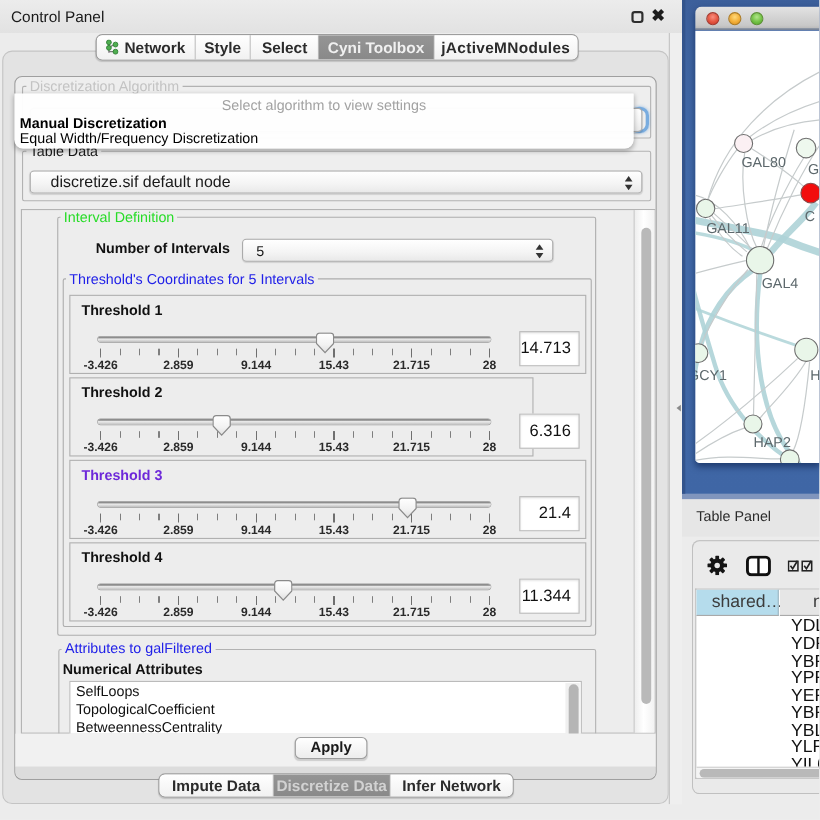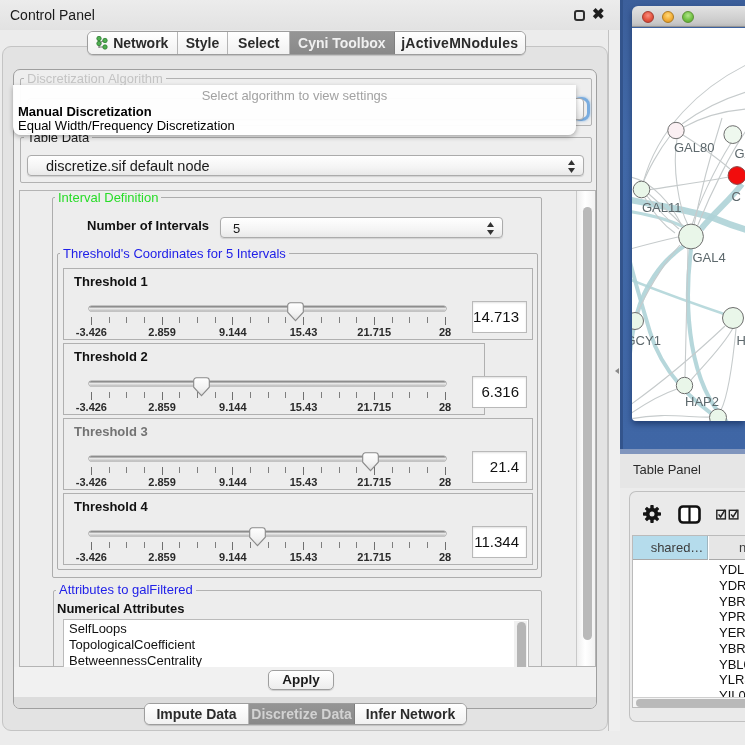--- a/index.html
+++ b/index.html
@@ -128,21 +128,21 @@
           <stop offset="0" stop-color="#ffffff"></stop>
           <stop offset="0.6" stop-color="#f2f2f2"></stop>
           <stop offset="1" stop-color="#dfdfdf"></stop>
         </linearGradient>
       </defs>
       <path d="M3.5,0.8 h10 a2.8,2.8 0 0 1 2.8,2.8 v6.6 L8.5,18.6 L0.7,10.2 v-6.6 a2.8,2.8 0 0 1 2.8,-2.8 z" fill="url(#g2)" stroke="#8a8a8a" stroke-width="1.1"></path>
     </svg>
 <div class="abs" style="left:408px;top:32px;width:55px;height:32px;background:#fff;border:1px solid #b9b9b9;box-shadow:inset 0 1px 2px rgba(0,0,0,0.12);font-size:15px;color:#111;text-align:right;line-height:30px;padding-right:7px;">6.316</div>
 </div>
 <div class="abs" style="left:63px;top:418px;width:470px;height:71.5px;border:1px solid #b0b0b0;background:#ededed;">
-<div class="abs" style="left:10px;top:5px;font-size:13px;font-weight:bold;color:#737373;">Threshold 3</div>
+<div class="abs" style="left:10px;top:5px;font-size:13px;font-weight:bold;color:#6d28d9;">Threshold 3</div>
 <div class="abs" style="left:25px;top:37px;width:357px;height:5px;border-radius:3px;background:linear-gradient(180deg,#8d8d8d 0%,#8d8d8d 20%,#ececec 45%,#d3d3d3 75%,#bdbdbd 100%);box-shadow:0 0 0 0.6px #9a9a9a;"></div>
 <div class="abs" style="left:27.4px;top:48px;width:354.6px;height:6px;background:repeating-linear-gradient(90deg,#7e7e7e 0 1px,transparent 1px 17.68px);"></div>
 <div class="abs" style="left:27.4px;top:48px;width:354.6px;height:8px;background:repeating-linear-gradient(90deg,#6f6f6f 0 1px,transparent 1px 70.72px);"></div>
 <div class="abs" style="left:-2.6px;top:57px;width:60px;text-align:center;font-size:11px;font-weight:bold;color:#2a2a2a;">-3.426</div>
 <div class="abs" style="left:68.1px;top:57px;width:60px;text-align:center;font-size:11px;font-weight:bold;color:#2a2a2a;">2.859</div>
 <div class="abs" style="left:138.8px;top:57px;width:60px;text-align:center;font-size:11px;font-weight:bold;color:#2a2a2a;">9.144</div>
 <div class="abs" style="left:209.5px;top:57px;width:60px;text-align:center;font-size:11px;font-weight:bold;color:#2a2a2a;">15.43</div>
 <div class="abs" style="left:280.2px;top:57px;width:60px;text-align:center;font-size:11px;font-weight:bold;color:#2a2a2a;">21.715</div>
 <div class="abs" style="left:351.0px;top:57px;width:60px;text-align:center;font-size:11px;font-weight:bold;color:#2a2a2a;">28</div>
 <svg class="abs" style="left:298.1px;top:32.5px;" width="17" height="20" viewBox="0 0 17 20">
@@ -300,20 +300,20 @@
     <rect x="1.5" y="1.5" width="20" height="16" rx="3.5" fill="#ffffff" stroke="#111" stroke-width="2.6"></rect>
     <line x1="11.5" y1="2" x2="11.5" y2="17" stroke="#111" stroke-width="2.2"></line>
   </svg>
   <svg class="abs" style="left:86px;top:17px;" width="24" height="11" viewBox="0 0 24 11">
     <rect x="0.8" y="1.3" width="8.6" height="8.6" fill="none" stroke="#222" stroke-width="1.4"></rect>
     <path d="M2.6,5.4 L4.6,8 L9,0.8" fill="none" stroke="#222" stroke-width="1.5"></path>
     <rect x="13.3" y="1.3" width="8.6" height="8.6" fill="none" stroke="#222" stroke-width="1.4"></rect>
     <path d="M15.1,5.4 L17.1,8 L21.5,0.8" fill="none" stroke="#222" stroke-width="1.5"></path>
   </svg>
 
-  <div class="abs" style="left:2px;top:43px;right:0;height:173px;background:#ffffff;border:1px solid #bbbbbb;border-right:none;overflow:hidden;font-size:13px;">
+  <div class="abs" style="left:2px;top:43px;right:0;height:173px;background:#ffffff;border:1px solid #bbbbbb;border-right:none;overflow:hidden;font-size:16px;">
     <div class="abs" style="left:0;top:0;width:75px;height:24px;background:#b5dcec;border-right:1px solid #9fb6c0;border-bottom:1px solid #a9a9a9;color:#3c3c3c;text-align:center;line-height:24px;padding-left:14px;">shared…</div>
     <div class="abs" style="left:76px;top:0;right:0;height:24px;background:#e6e6e6;border-bottom:1px solid #a9a9a9;color:#3c3c3c;line-height:24px;padding-left:30px;">na</div>
     <div class="abs" style="left:86px;top:26px;line-height:15.75px;color:#111;">YDL194W<br>YDR277C<br>YBR043C<br>YPR145W<br>YER054C<br>YBR045C<br>YBL079W<br>YLR345W<br>YIL052C</div>
     <div class="abs" style="left:0;top:161px;right:0;height:12px;background:#f4f4f4;border-top:1px solid #cfcfcf;"></div>
     <div class="abs" style="left:3px;top:163px;right:-6px;height:8px;background:#b9b9b9;border-radius:4px;"></div>
   </div>
 </div>
 
 </body></html>

